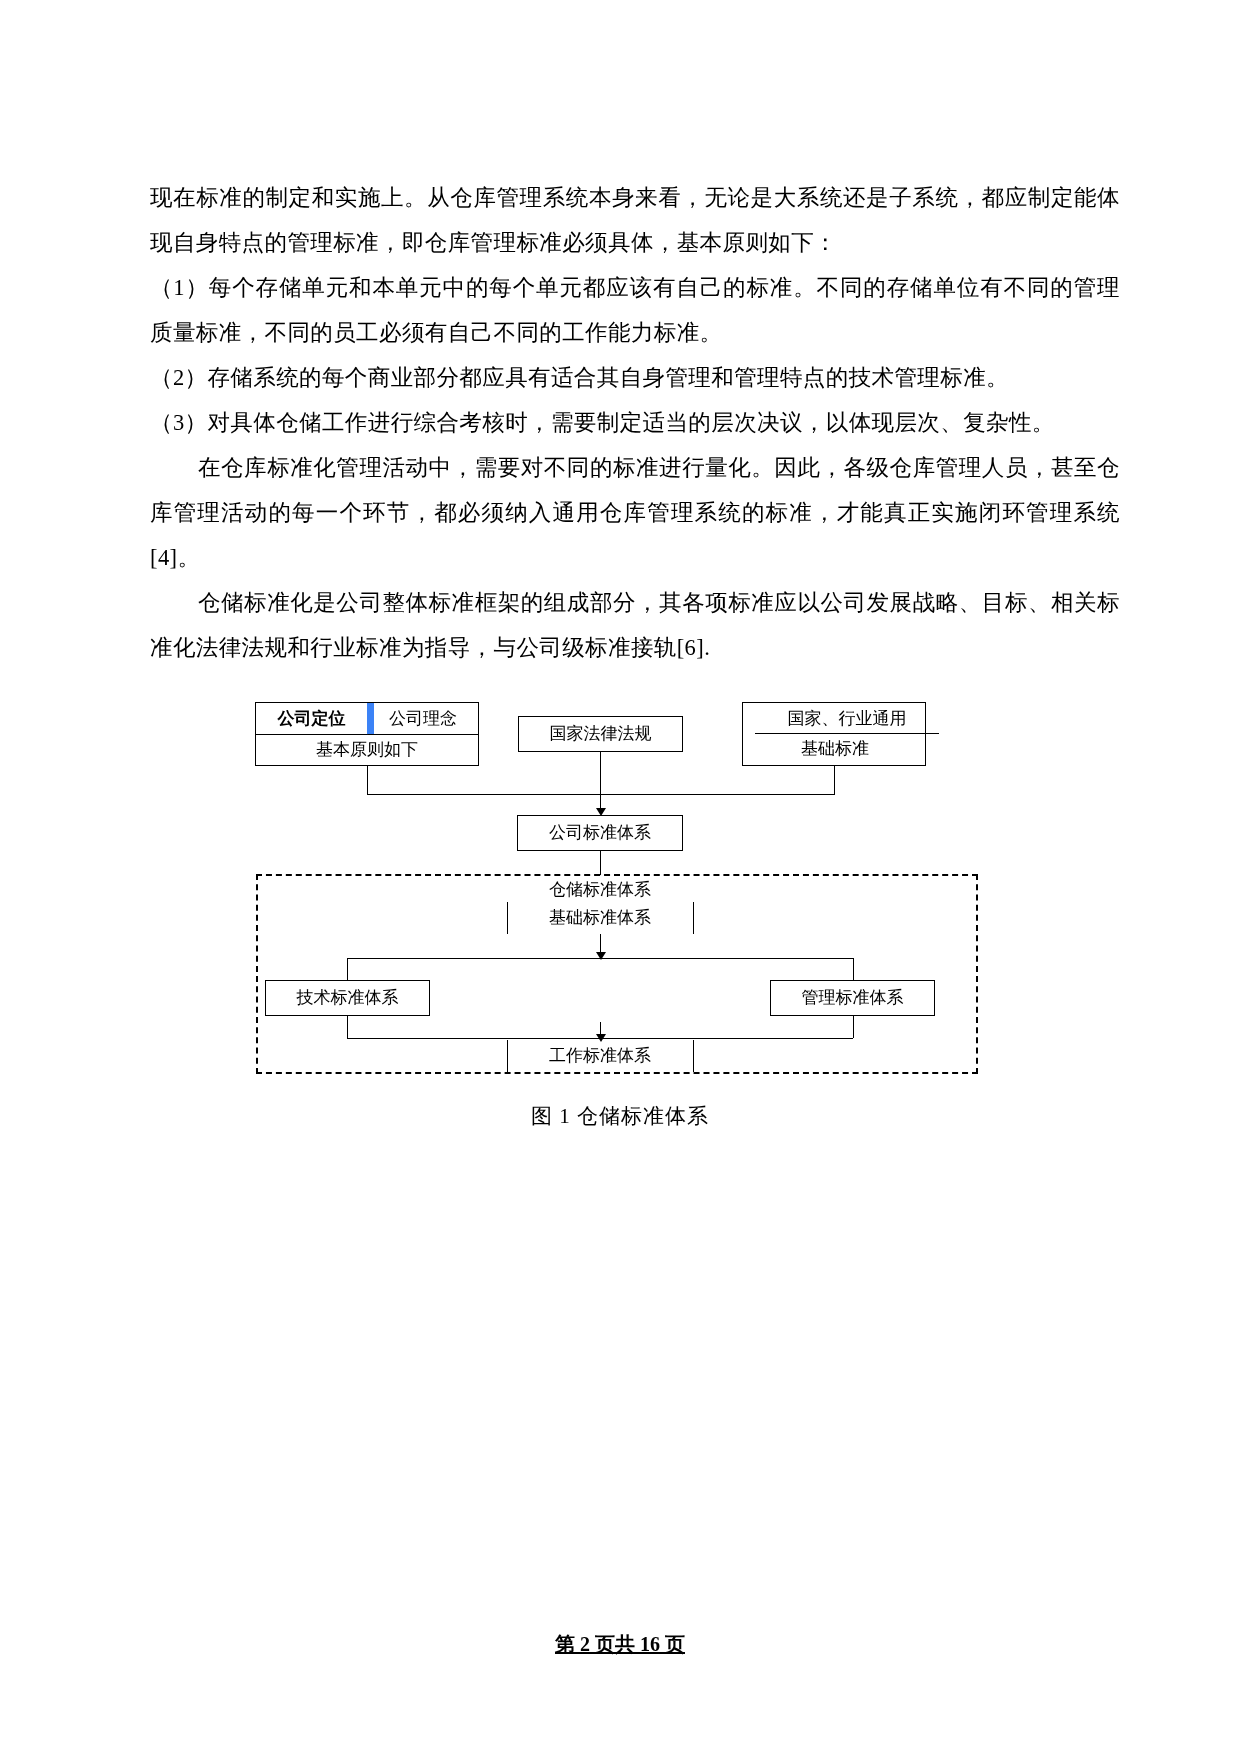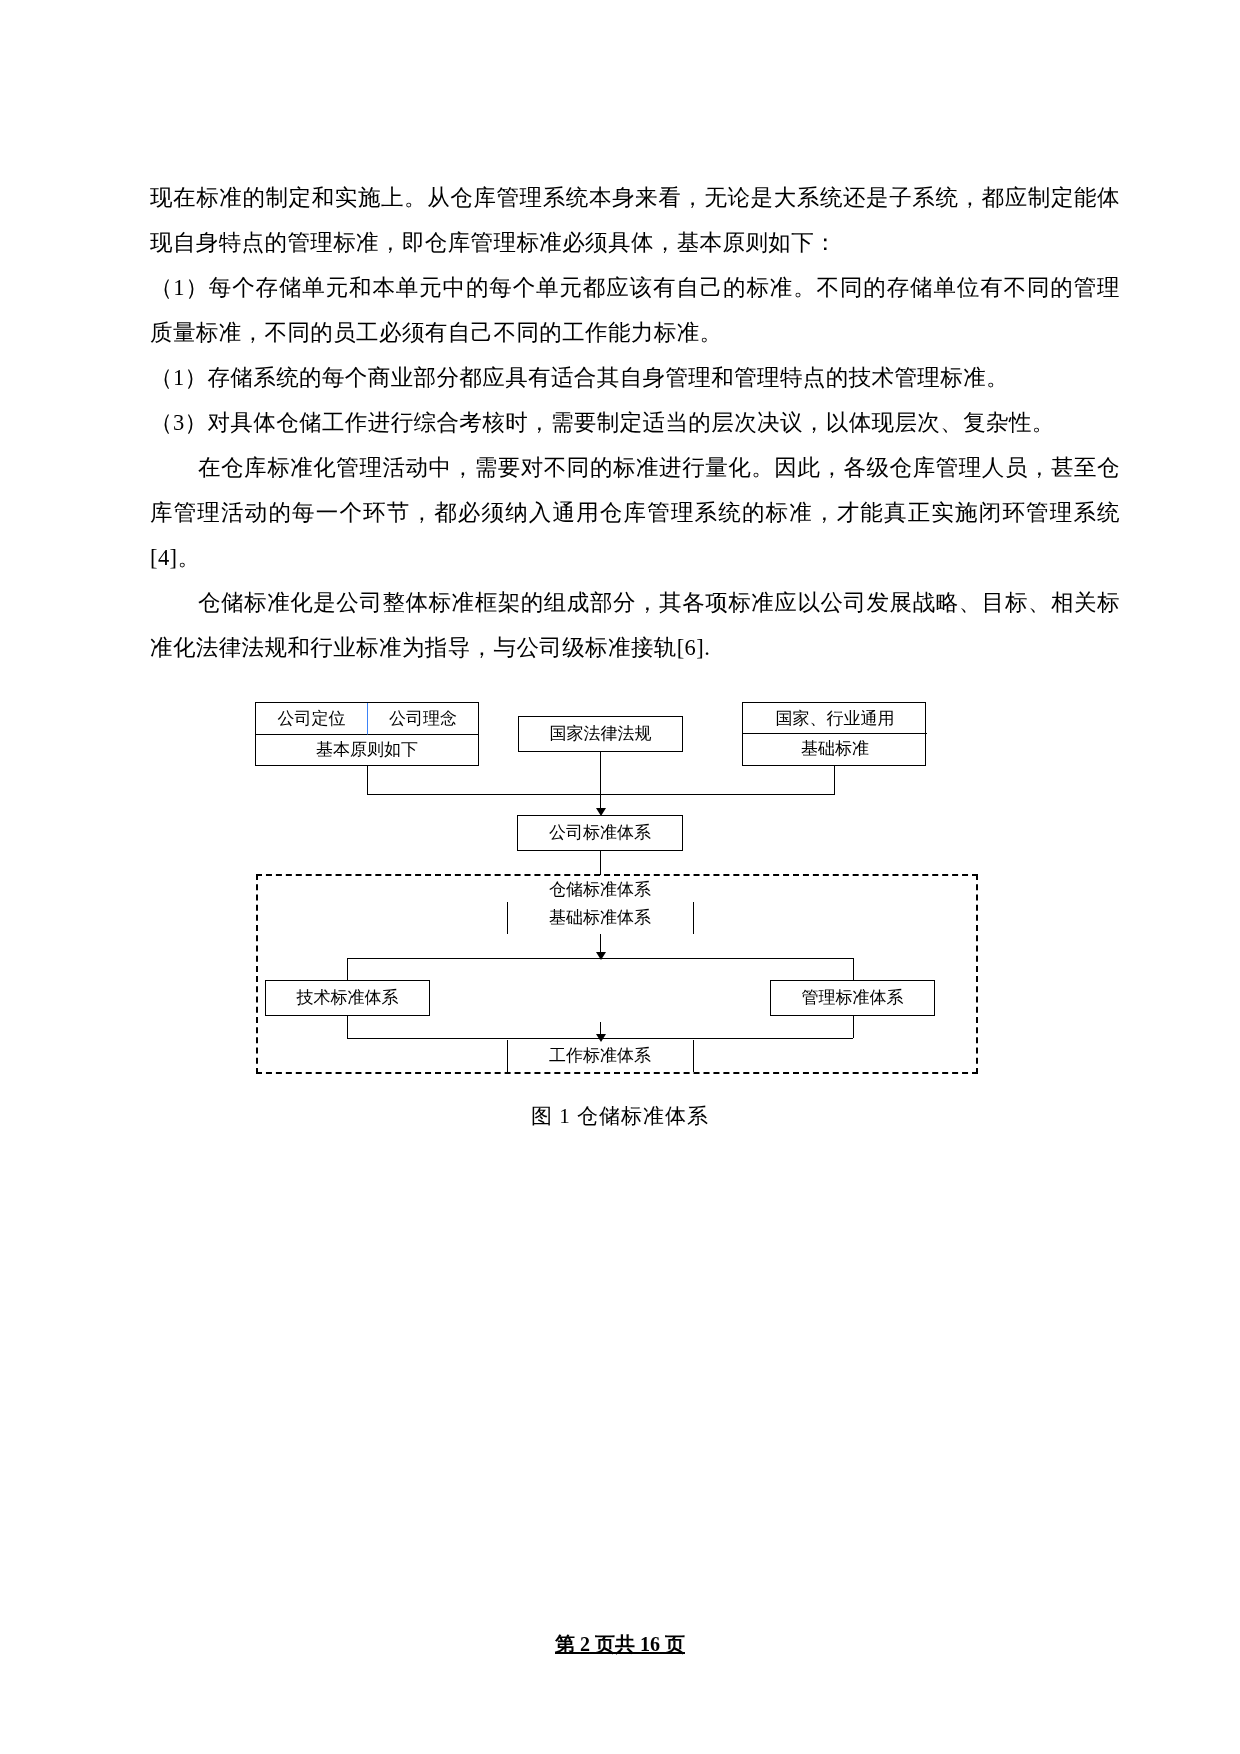--- a/index.html
+++ b/index.html
@@ -117,39 +117,39 @@
   }
 </style>
 </head>
 <body>
 
 <div class="page">
 
   <div class="body-text">
     <p class="">现在标准的制定和实施上。从仓库管理系统本身来看，无论是大系统还是子系统，都应制定能体现自身特点的管理标准，即仓库管理标准必须具体，基本原则如下：</p>
     <p class="">（1）每个存储单元和本单元中的每个单元都应该有自己的标准。不同的存储单位有不同的管理质量标准，不同的员工必须有自己不同的工作能力标准。</p>
-    <p class="">（1）存储系统的每个商业部分都应具有适合其自身管理和管理特点的技术管理标准。</p>
+    <p class="">（2）存储系统的每个商业部分都应具有适合其自身管理和管理特点的技术管理标准。</p>
     <p class="">（3）对具体仓储工作进行综合考核时，需要制定适当的层次决议，以体现层次、复杂性。</p>
     <p class="indent">在仓库标准化管理活动中，需要对不同的标准进行量化。因此，各级仓库管理人员，甚至仓库管理活动的每一个环节，都必须纳入通用仓库管理系统的标准，才能真正实施闭环管理系统[4]。</p>
     <p class="indent">仓储标准化是公司整体标准框架的组成部分，其各项标准应以公司发展战略、目标、相关标准化法律法规和行业标准为指导，与公司级标准接轨[6].</p>
   </div>
 
   <div class="figure">
     <div class="fig-canvas">
 
       <div class="box" style="left:105px; top:6px; width:224px; height:64px;">
-        <div style="position:absolute; left:0; top:0; width:111px; height:31px; border-right:1px solid #3b82f6; border-bottom:1px solid #000; line-height:31px;">公司定位</div>
+        <div style="position:absolute; left:0; top:0; width:111px; height:31px; border-right:7px solid #3b82f6; border-bottom:1px solid #000; line-height:31px;font-weight:bold;">公司定位</div>
         <div style="position:absolute; left:112px; top:0; width:110px; height:31px; border-bottom:1px solid #000; line-height:31px;">公司理念</div>
         <div style="position:absolute; left:0; top:32px; width:222px; height:30px; line-height:30px;">基本原则如下</div>
       </div>
 
       <div class="box" style="left:368px; top:20px; width:165px; height:36px; line-height:34px;">国家法律法规</div>
 
       <div class="box" style="left:592px; top:6px; width:184px; height:64px;">
-        <div style="position:absolute; left:0; top:2px; width:184px; height:28px; line-height:28px; border-bottom:1px solid #000;">国家、行业通用</div>
+        <div style="position:absolute; left:12px; top:2px; width:184px; height:28px; line-height:28px; border-bottom:1px solid #000;">国家、行业通用</div>
         <div style="position:absolute; left:0; top:31px; width:184px; height:30px; line-height:30px;">基础标准</div>
       </div>
 
       <div class="vline" style="left:217px; top:70px; height:28px;"></div>
       <div class="vline" style="left:450px; top:56px; height:42px;"></div>
       <div class="vline" style="left:684px; top:70px; height:28px;"></div>
       <div class="hline" style="left:217px; top:98px; width:468px;"></div>
       <div class="vline" style="left:450px; top:98px; height:20px;"></div>
       <div class="arrow-down" style="left:446px; top:112px;"></div>
 

